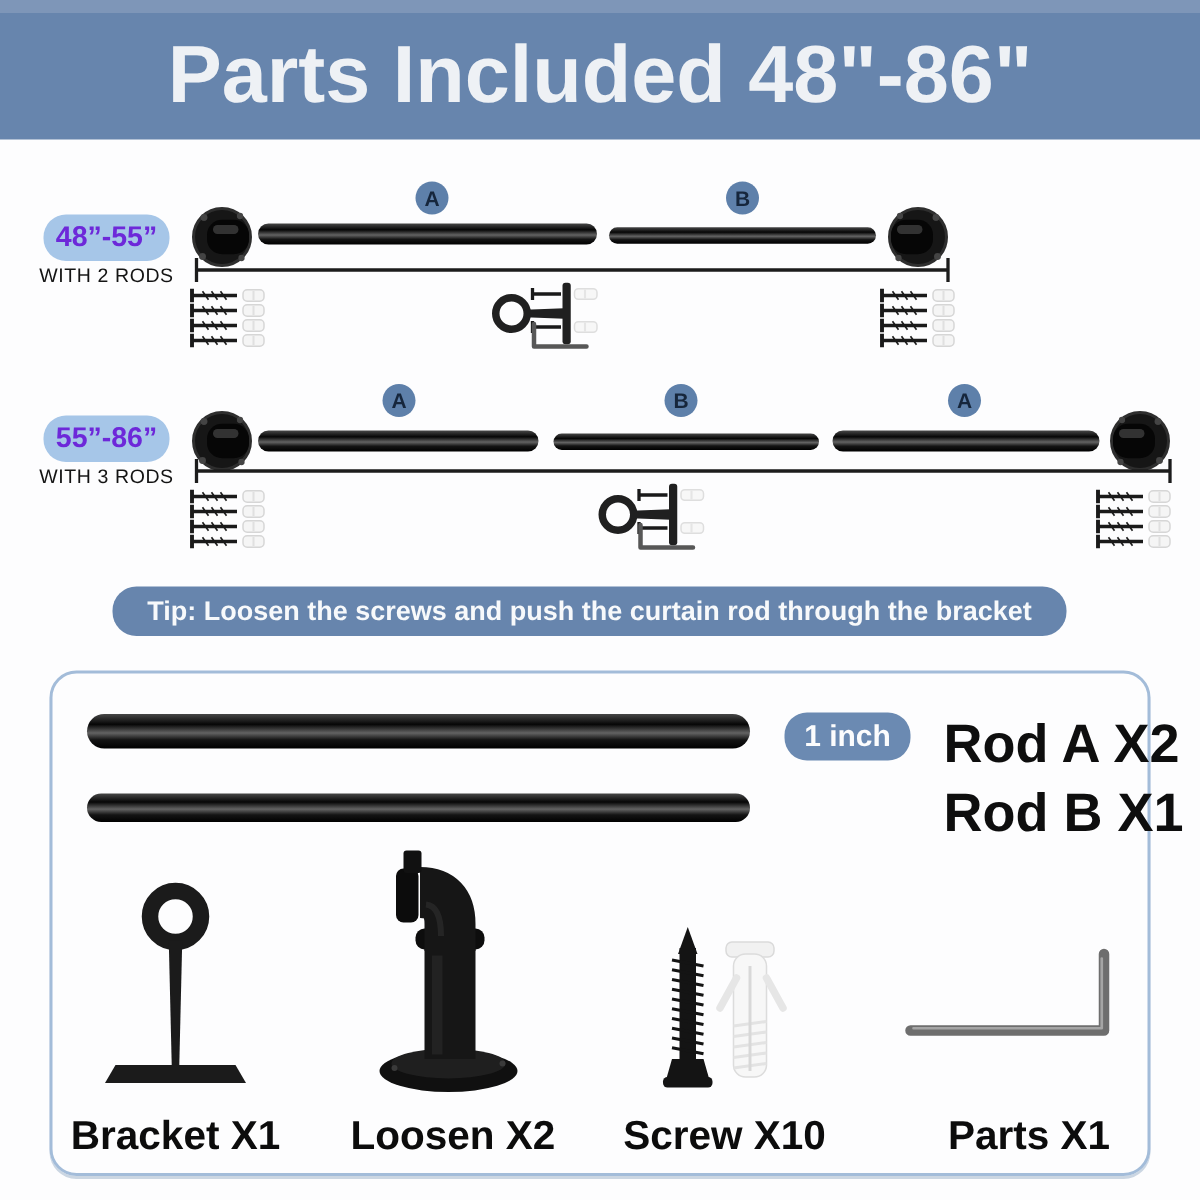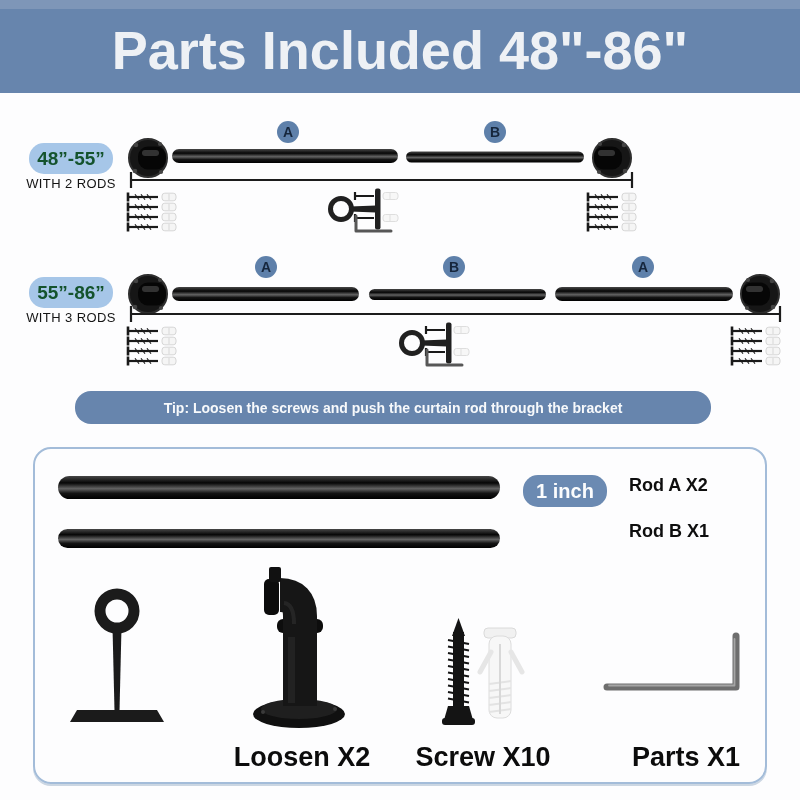--- a/index.html
+++ b/index.html
@@ -15,21 +15,21 @@
   }
   .banner .title{
     font-size:54px;font-weight:bold;color:#eef1f5;letter-spacing:0px;
     padding-top:6px;white-space:nowrap;
   }
   
   svg.art{position:absolute;left:0;top:0;}
   
   .size-badge{
     position:absolute;width:84px;height:31px;border-radius:15px;
-    background:#a6c6e8;color:#14532d;font-size:19px;font-weight:bold;
+    background:#a6c6e8;color:#6d28d9;font-size:19px;font-weight:bold;
     display:flex;align-items:center;justify-content:center;white-space:nowrap;
   }
   .sb1{left:29px;top:143px;}
   .sb2{left:29px;top:277px;}
   .rods-note{
     position:absolute;left:11px;width:120px;text-align:center;
     font-size:13px;font-weight:normal;color:#141414;letter-spacing:.4px;white-space:nowrap;
   }
   .rn1{top:176px;}
   .rn2{top:310px;}
@@ -37,37 +37,37 @@
   .seg{
     position:absolute;width:22px;height:22px;border-radius:50%;
     background:#5e80aa;color:#16263c;font-size:14px;font-weight:bold;
     display:flex;align-items:center;justify-content:center;
   }
   .s1a{left:277px;top:121px;} .s1b{left:484px;top:121px;}
   .s2a{left:255px;top:256px;} .s2b{left:443px;top:256px;} .s2c{left:632px;top:256px;}
   
   .tip{
     position:absolute;left:75px;top:391px;width:636px;height:33px;border-radius:16px;
-    background:#6785ad;color:#f7f9fb;font-size:14px;font-weight:bold;
+    background:#6785ad;color:#f7f9fb;font-size:18px;font-weight:bold;
     display:flex;align-items:center;justify-content:center;white-space:nowrap;
   }
   
   .parts-box{
     position:absolute;left:33px;top:447px;width:730px;height:333px;
     border:2.5px solid #a3bcd9;border-radius:18px;background:transparent;
     box-shadow:0 2px 0 rgba(110,140,175,.35);
   }
   .pill{
     position:absolute;background:#6b8ab2;color:#fbfcfd;font-weight:bold;font-size:20px;
     border-radius:15px;display:flex;align-items:center;justify-content:center;white-space:nowrap;
   }
   .p1{left:523px;top:475px;width:84px;height:32px;}
   .p2{left:517px;top:522px;width:97px;height:32px;}
   .rodlab{
-    position:absolute;font-size:18px;font-weight:bold;color:#0e0e0e;white-space:nowrap;
+    position:absolute;font-size:36px;font-weight:bold;color:#0e0e0e;white-space:nowrap;
   }
   .rl1{left:629px;top:475px;} .rl2{left:629px;top:521px;}
   .itemlab{
     position:absolute;top:742px;transform:translateX(-50%);
     font-size:27px;font-weight:bold;color:#0c0c0c;white-space:nowrap;
   }
   .il1{left:117px;} .il2{left:302px;} .il3{left:483px;} .il4{left:686px;}
 </style>
 </head>
 <body>
@@ -235,17 +235,18 @@
   <div class="seg s2c">A</div>
 
   <div class="tip">Tip: Loosen the screws and push the curtain rod through the bracket</div>
 
   <div class="parts-box"></div>
 
   <div class="pill p1">1 inch</div>
   <div class="rodlab rl1">Rod A X2</div>
   <div class="rodlab rl2">Rod B X1</div>
 
+  <div class="itemlab il1">Bracket X1</div>
   <div class="itemlab il2">Loosen X2</div>
   <div class="itemlab il3">Screw X10</div>
   <div class="itemlab il4">Parts X1</div>
 
 </div>
 
 </body></html>

